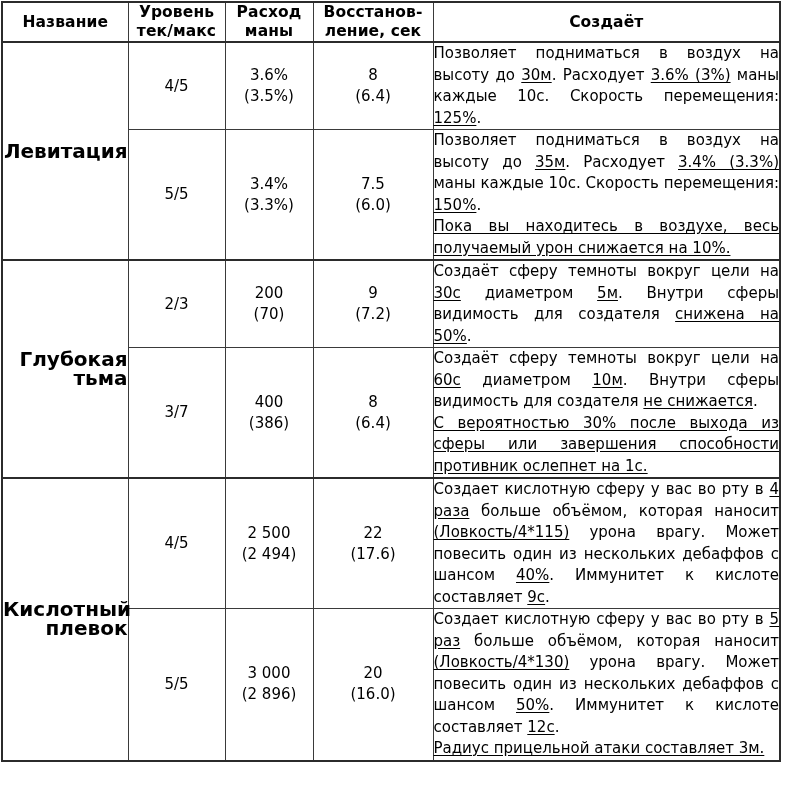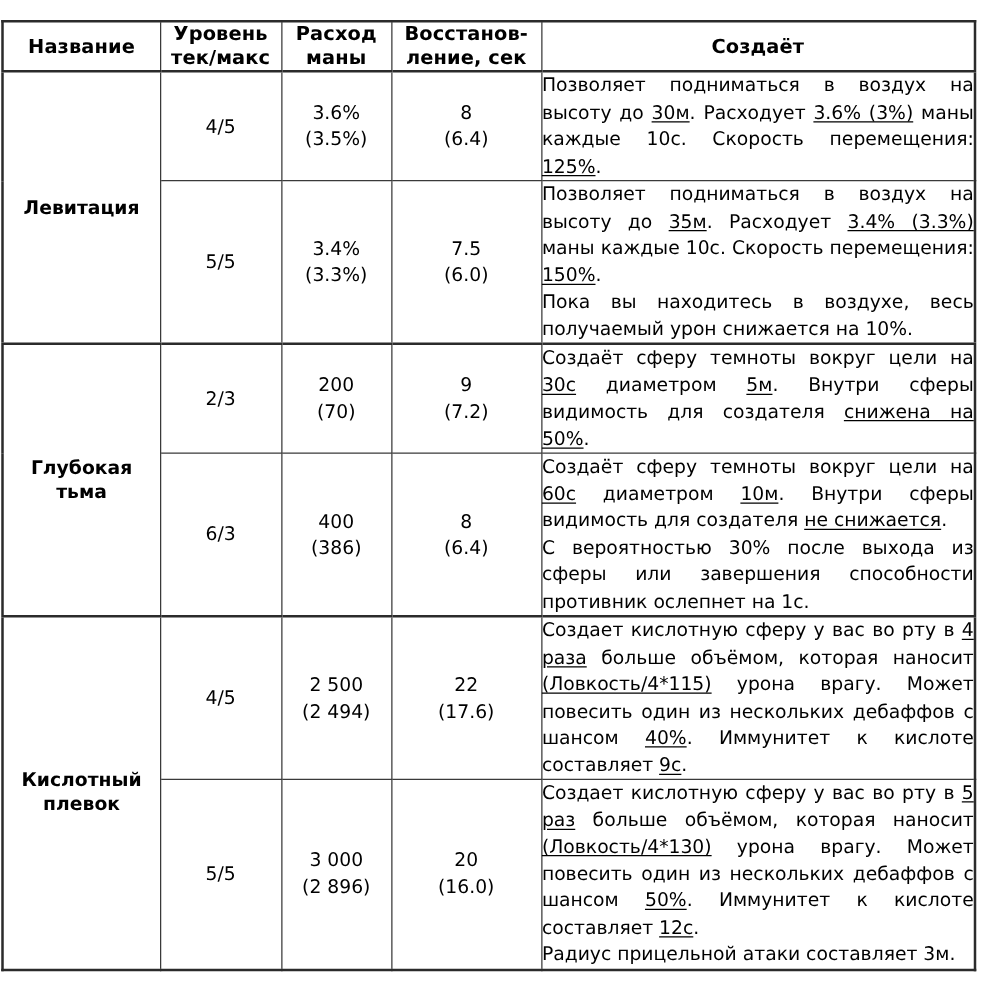--- a/index.html
+++ b/index.html
@@ -14,21 +14,21 @@
     color: #000000;
     overflow: hidden;
   }
 
   .sheet {
     width: 790px;
     height: 787px;
     position: relative;
     background: #ffffff;
     box-sizing: border-box;
-    padding: 16px 10px 1px 1px;
+    padding: 1px 10px 1px 1px;
   }
 
   table.skills {
     width: 778px;
     border-collapse: collapse;
     table-layout: fixed;
     background: #ffffff;
   }
 
   table.skills col.c-name  { width: 126px; }
@@ -58,23 +58,23 @@
     border-bottom: 2px solid #2b2b2b;
   }
 
   
   tr.group-start > td {
     border-top: 2px solid #2b2b2b;
   }
 
   td.name-cell {
     font-weight: bold;
-    font-size: 15px;
+    font-size: 20px;
     line-height: 19px;
-    text-align: center;
+    text-align: right;
     padding: 2px 3px;
   }
 
   td.num-cell {
     font-size: 15px;
     line-height: 21px;
     text-align: center;
     padding: 4px 2px;
     white-space: nowrap;
   }
@@ -94,20 +94,21 @@
   td.desc-cell p {
     margin: 0;
   }
   td.desc-cell p + p {
     margin-top: 0px;
   }
   td.desc-cell u {
     text-underline-offset: 1.5px;
   }
   td.desc-cell p.all-underline {
+    text-decoration: underline;
     text-underline-offset: 1.5px;
   }
   
   td.desc-cell p:last-child { text-align-last: left; }
 </style>
 </head>
 <body>
 
 <div class="sheet">
   <table class="skills">
@@ -158,21 +159,21 @@
         <tr class="group-start">
           <td class="name-cell" rowspan="2">Глубокая тьма</td>
           <td class="num-cell">2/3</td>
           <td class="num-cell"><span>200</span><span class="sub">(70)</span></td>
           <td class="num-cell"><span>9</span><span class="sub">(7.2)</span></td>
           <td class="desc-cell">
             <p><span>Создаёт сферу темноты вокруг цели на </span><u>30с</u><span> диаметром </span><u>5м</u><span>. Внутри сферы видимость для создателя </span><u>снижена на 50%</u><span>.</span></p>
           </td>
         </tr>
         <tr>
-          <td class="num-cell">6/3</td>
+          <td class="num-cell">3/7</td>
           <td class="num-cell"><span>400</span><span class="sub">(386)</span></td>
           <td class="num-cell"><span>8</span><span class="sub">(6.4)</span></td>
           <td class="desc-cell">
             <p><span>Создаёт сферу темноты вокруг цели на </span><u>60с</u><span> диаметром </span><u>10м</u><span>. Внутри сферы видимость для создателя </span><u>не снижается</u><span>.</span></p>
             <p class="all-underline"><span>С вероятностью 30% после выхода из сферы или завершения способности противник ослепнет на 1с.</span></p>
           </td>
         </tr>
         <tr class="group-start">
           <td class="name-cell" rowspan="2">Кислотный плевок</td>
           <td class="num-cell">4/5</td>

